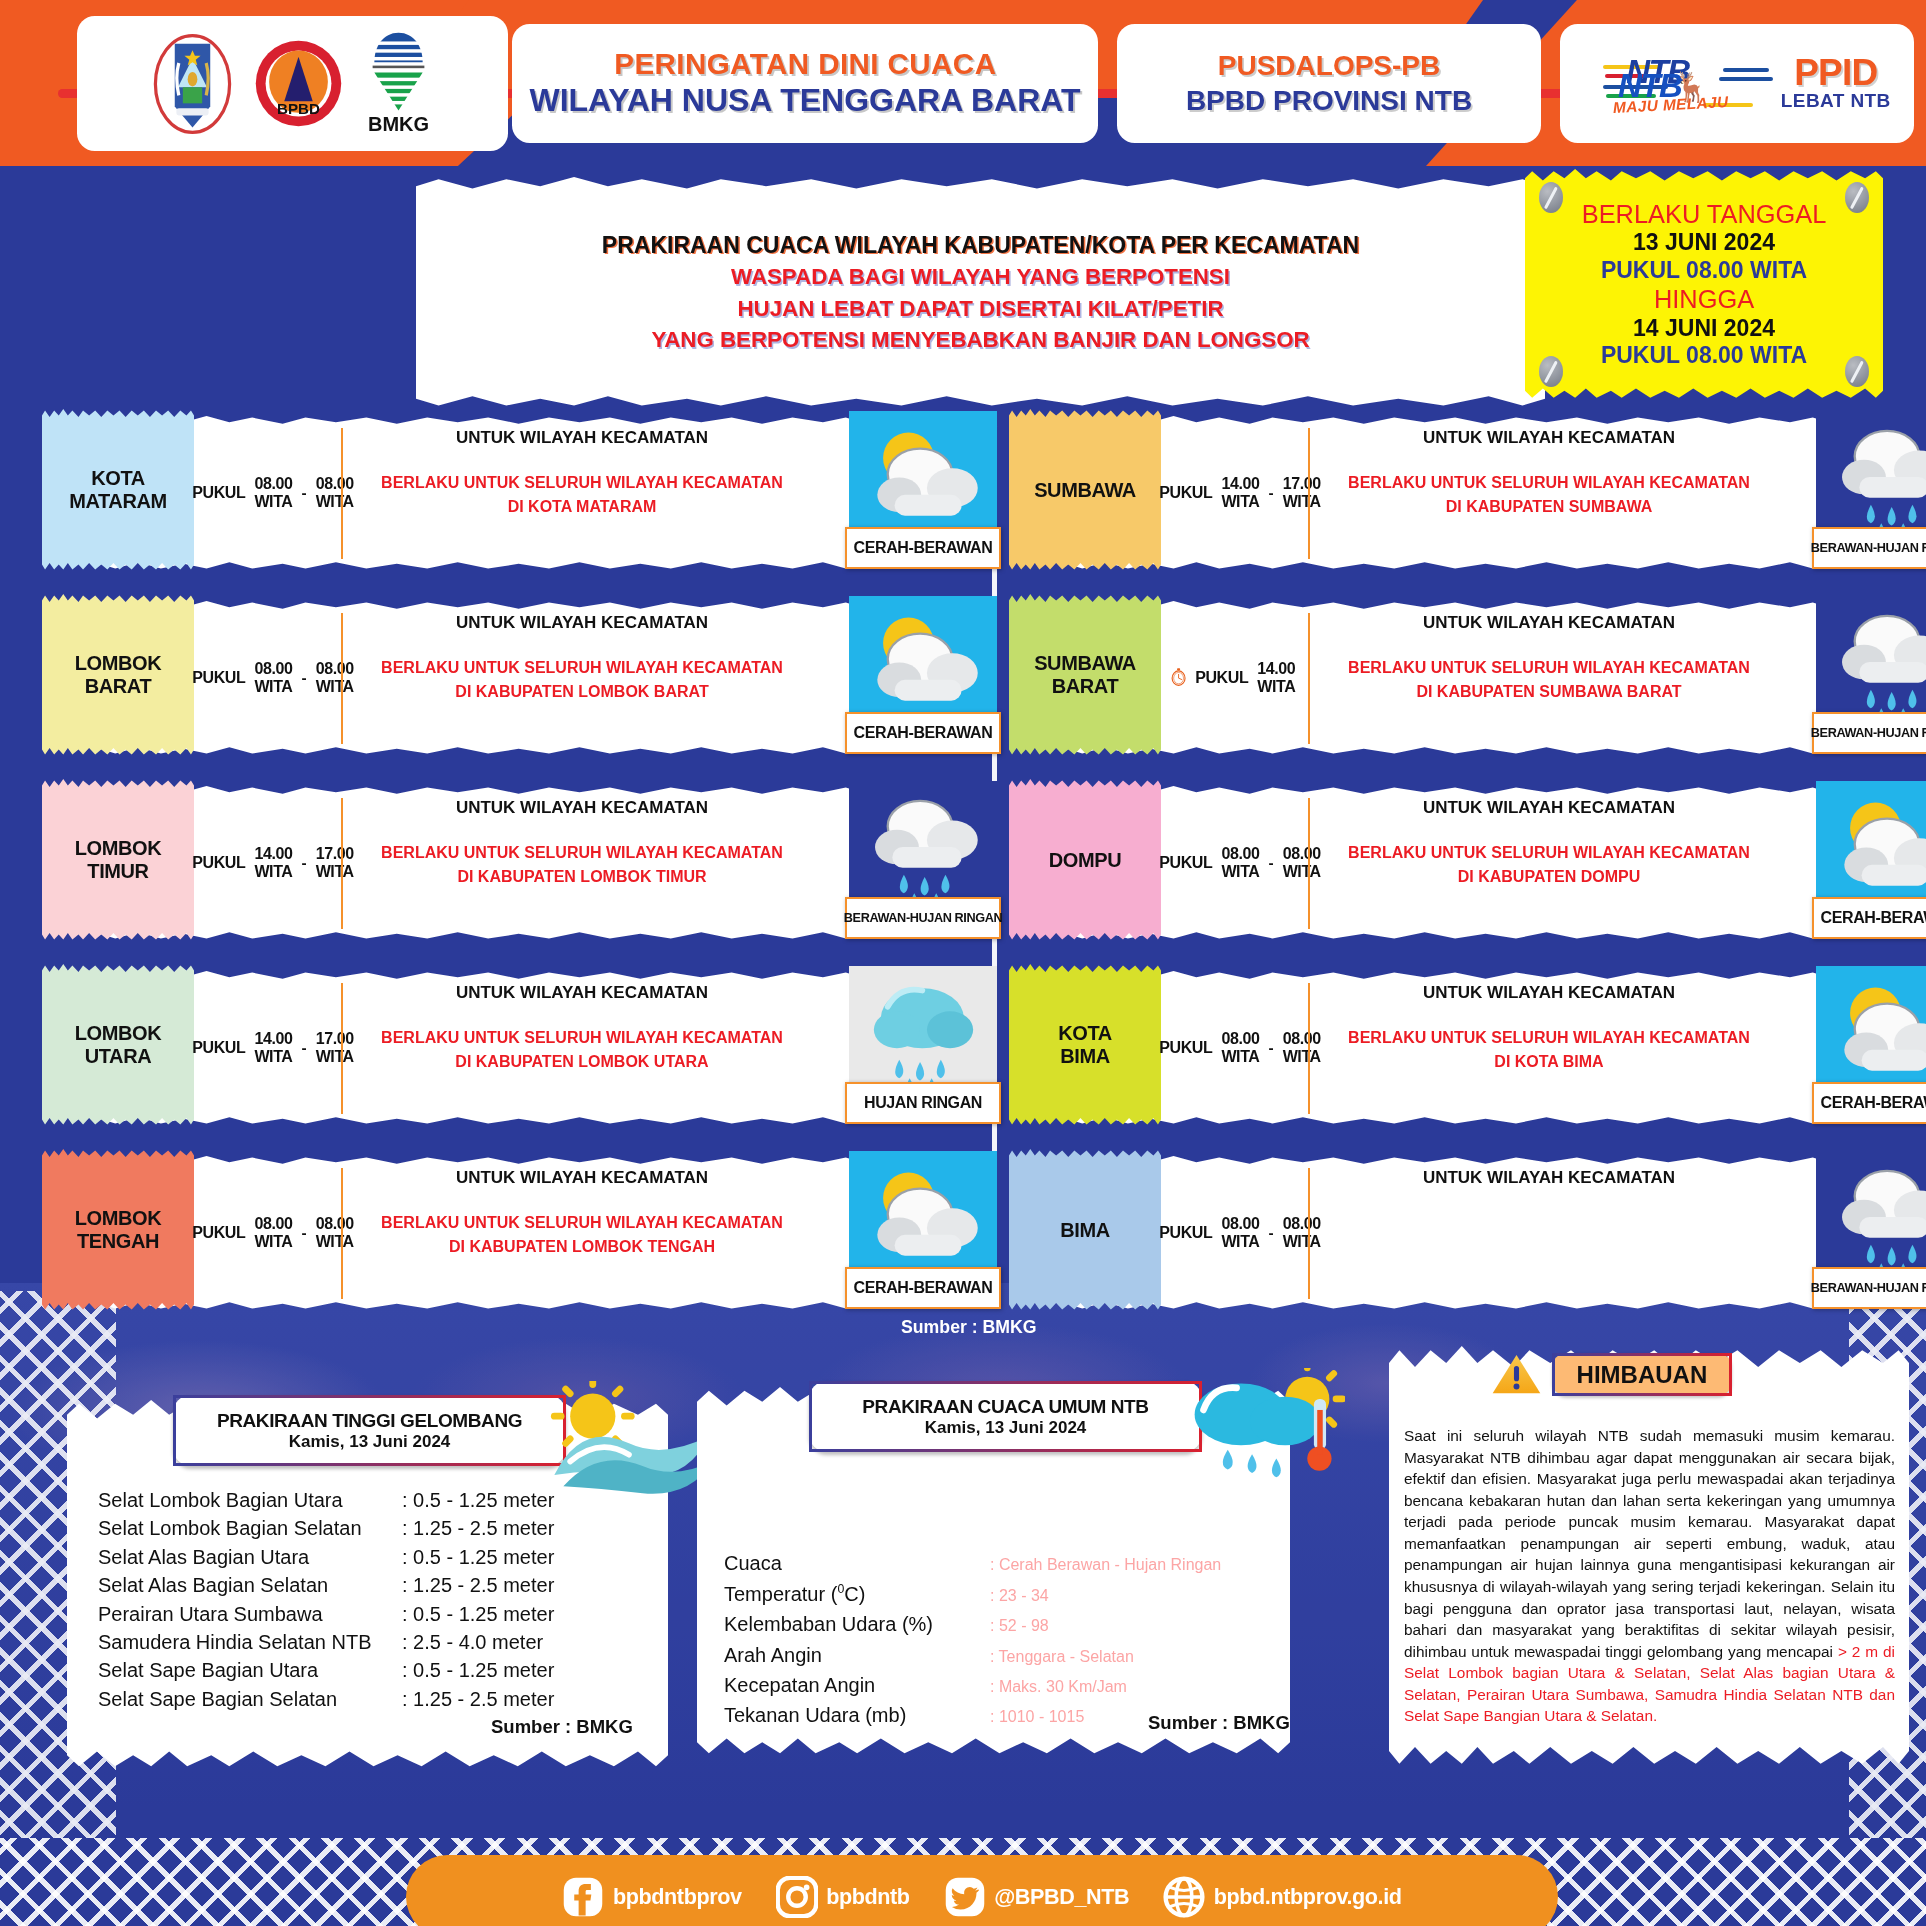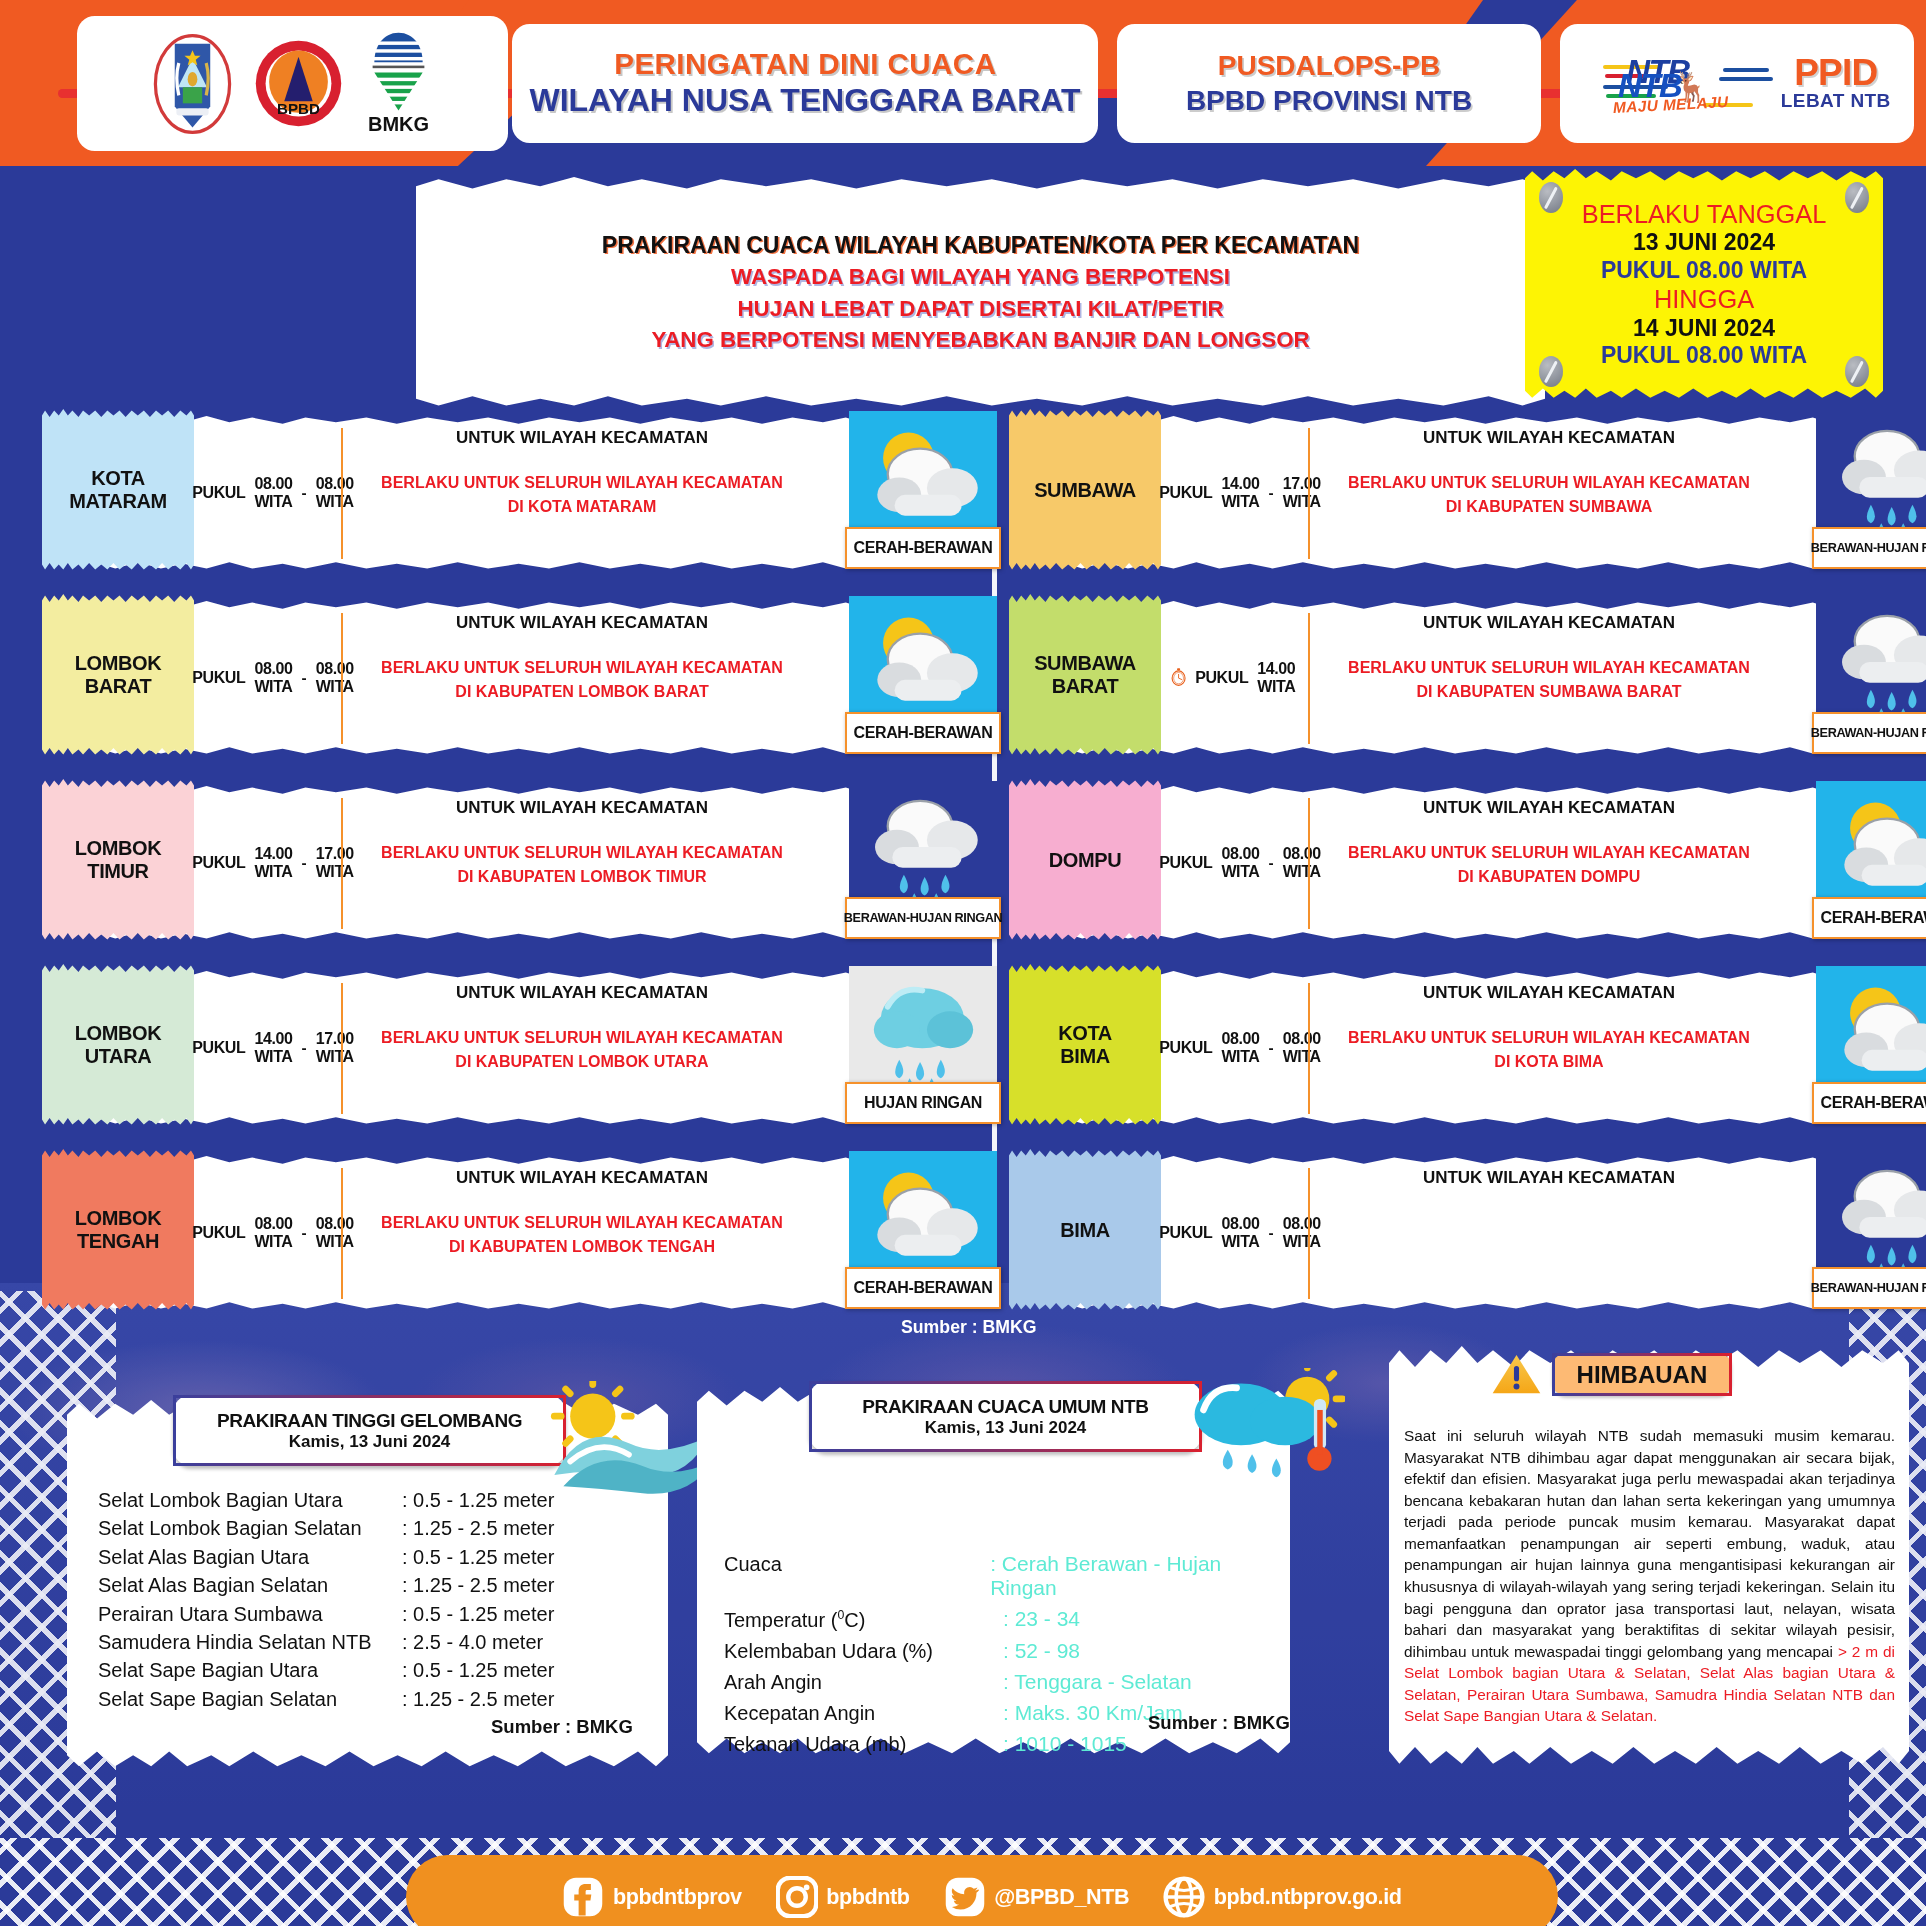--- a/index.html
+++ b/index.html
@@ -219,21 +219,21 @@
 
   .rowlist { position:absolute; font-size:0; }
   .wave-rows { left:98px; top:1489px; width:547px; }
   .wrow-line { display:flex; align-items:baseline; margin-bottom:5.4px; }
   .wrow-line .lab { font-size:20px; color:#111; width:304px; }
   .wrow-line .val { font-size:20px; color:#111; }
 
   .gen-rows { left:724px; top:1552px; width:555px; }
   .grow-line { display:flex; align-items:baseline; margin-bottom:7.3px; }
   .grow-line .lab { font-size:20px; color:#111; width:266px; }
-  .grow-line .val { font-size:21px; color:#5eead4;margin-left:13px; }
+  .grow-line .val { font-size:16px; color:#fca5a5; }
   .sup { font-size:12.3px; vertical-align:super; }
 
   .sumber-panel { position:absolute; font-size:18.5px; font-weight:900; color:#111; }
   .sumber-wave { left:491px; top:1716px; }
   .sumber-gen  { left:1148px; top:1712px; }
 
   .him-head { position:absolute; left:1491px; top:1352px; display:flex; align-items:center; gap:10px; }
   .him-pill { position:relative; background:#fdba74; border:3.1px solid; border-image: linear-gradient(90deg,#3b3f9c,#d8202f) 1; border-radius:14.6px; padding:4.6px 21.6px; box-shadow:0 1.9px 3.1px rgba(0,0,0,.22); }
   .him-pill span { font-size:24px; font-weight:900; color:#111; letter-spacing:0px; }
   .him-tri { width:51px; height:45px; position:relative; }

